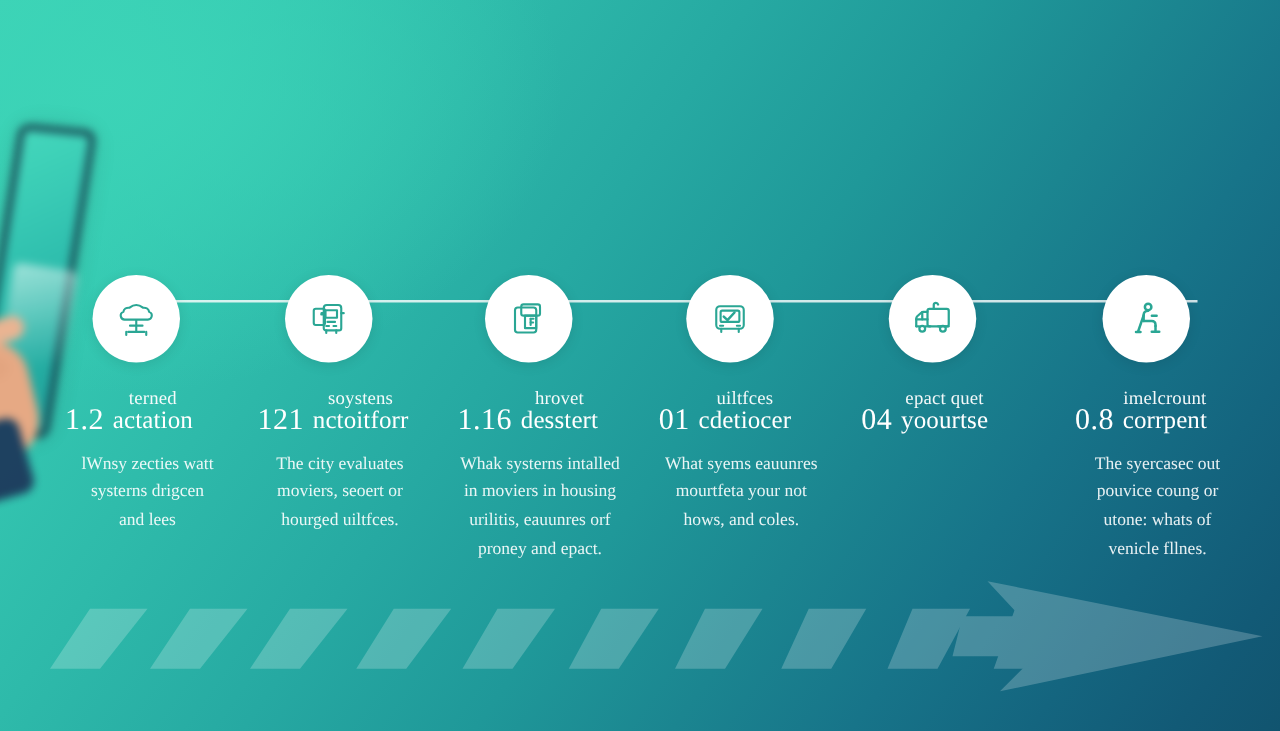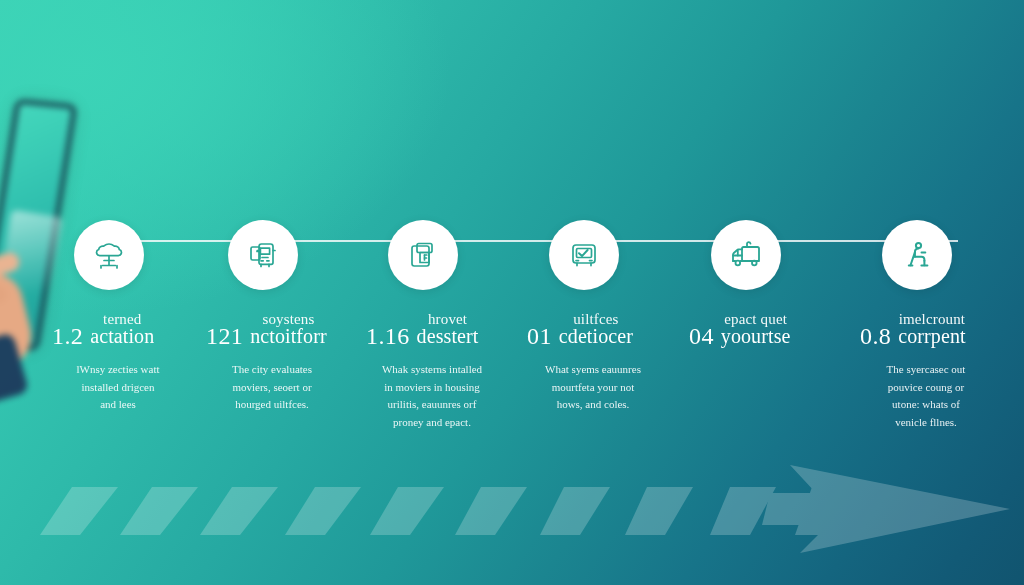--- a/index.html
+++ b/index.html
@@ -138,21 +138,21 @@
   }
   .t-big {
     display:block;
     font-size:20px;
     font-weight:400;
     letter-spacing:0.1px;
     margin-top:-1px;
   }
   .desc {
     margin-top:13px;
-    font-size:11px;
+    font-size:14px;
     line-height:1.62;
     color:rgba(255,255,255,0.90);
     max-width:132px;
   }
   .desc span { display:block; }
 </style>
 </head>
 <body>
 
 <div id="stage">
@@ -199,21 +199,21 @@
       </div>
       <div class="headline">
         <span class="num">1.2</span>
         <span class="titlewrap">
           <span class="t-small">terned</span>
           <span class="t-big">actation</span>
         </span>
       </div>
       <div class="desc">
         <span>lWnsy zecties watt</span>
-        <span>installed drigcen</span>
+        <span>systerns drigcen</span>
         <span>and lees</span>
       </div>
     </div>
 
     <div class="node" style="left:206px;">
       <div class="circle">
         <svg width="40" height="40" viewBox="0 0 40 40" fill="none" stroke="#2aa694" stroke-width="1.7" stroke-linecap="round" stroke-linejoin="round">
           <rect x="8" y="12" width="9" height="13" rx="1.6"></rect>
           <path d="M17 16.5h-3"></path>
           <path d="M16 11.5c0-1.4 1-2.5 2.4-2.5h9.2c1.4 0 2.4 1.1 2.4 2.5v16c0 1-.8 1.8-1.8 1.8h-10.4c-1 0-1.8-.8-1.8-1.8z"></path>

